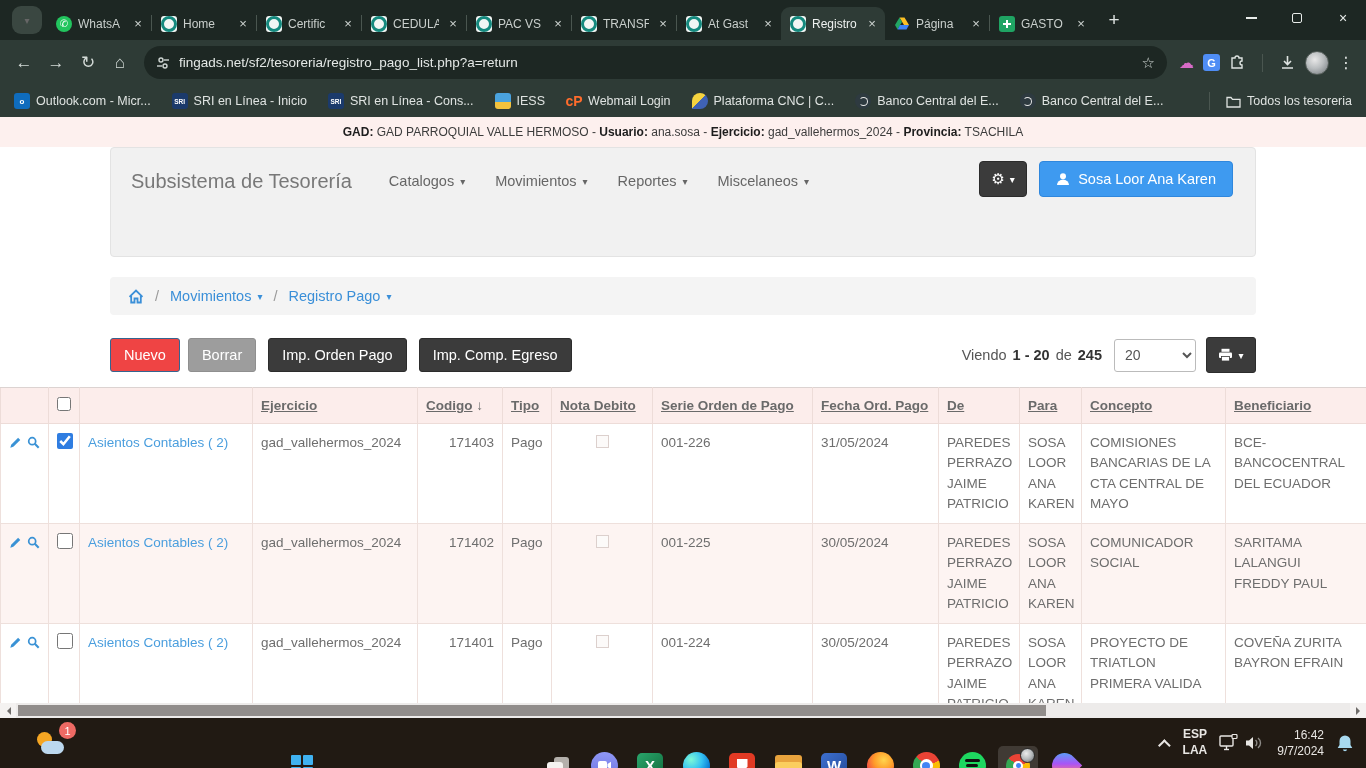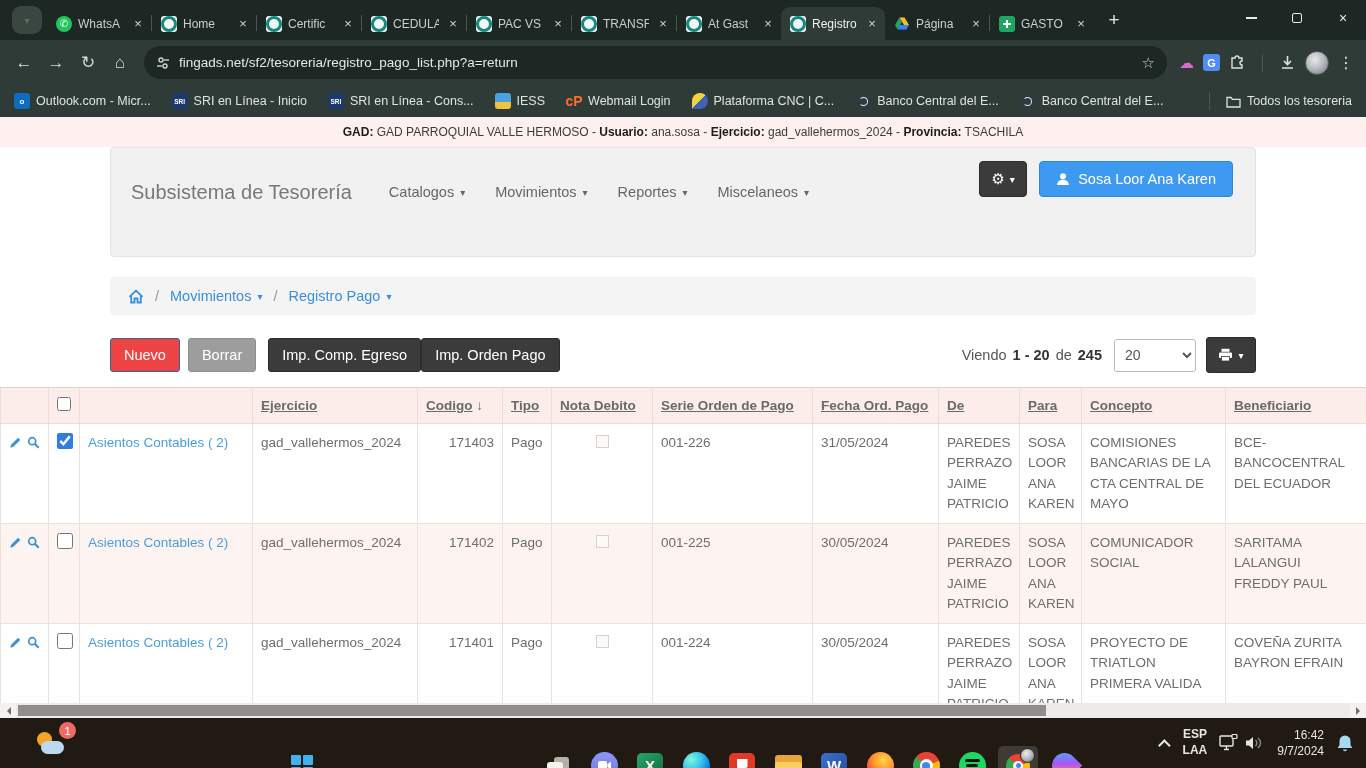--- a/index.html
+++ b/index.html
@@ -53,21 +53,21 @@
   .bm-bce::after { content:""; width:7px; height:7px; border-radius:50%; border:1.5px solid #e8e8e8; border-left-color:transparent; display:block; margin:auto; }
   .bm-right { margin-left:auto; display:flex; align-items:center; gap:9px; }
 
   
   .page { flex:1; position:relative; overflow:hidden; background:#fff; }
   .gad-bar { height:30px; background:#fdf0ee; display:flex; align-items:center; justify-content:center; font-size:12px; color:#3c3c3c; }
   .gad-bar b { color:#1d1d1d; }
   .gad-bar span { white-space:pre; }
 
   .container { width:1146px; margin:0 auto; }
-  .navbar { background:#f1f1f1; border:1px solid #e3e3e3; border-radius:4px; height:110px; position:relative; padding:15px 20px; }
+  .navbar { background:#f1f1f1; border:1px solid #e3e3e3; border-radius:4px; height:110px; position:relative; padding:4px 20px; }
   .nav-row1 { display:flex; align-items:center; height:58px; }
   .brand { font-size:20px; color:#787878; margin-right:22px; white-space:nowrap; }
   .menu-item { font-size:14.5px; color:#666; padding:0 15px; height:58px; display:flex; align-items:center; gap:6px; cursor:pointer; }
   .caret { font-size:10px; color:#666; }
   .account { position:absolute; top:13px; right:22px; display:flex; gap:12px; }
   .gear-btn { width:48px; height:36px; background:#3b3b3b; border:1px solid #2b2b2b; border-radius:4px; color:#fff; display:flex; align-items:center; justify-content:center; gap:5px; font-size:15px; }
   .gear-btn .caret { color:#fff; }
   .user-btn { height:36px; background:#3e9af0; border:1px solid #2f87dd; border-radius:4px; color:#fff; display:flex; align-items:center; justify-content:center; gap:8px; font-size:14.5px; padding:0 16px; }
   .searchbar { position:absolute; top:61px; right:22px; display:flex; }
   .search-input { width:210px; height:37px; border:1px solid #ccc; border-right:none; border-radius:4px 0 0 4px; padding:0 12px; font-size:14px; color:#555; font-family:inherit; }
@@ -375,22 +375,22 @@
       <span class="crumb-sep">/</span>
       <div class="crumb">
           <span>Registro Pago</span>
           <span class="caret">▾</span>
         </div>
     </div>
 
     <div class="actions-row">
       <button class="btn btn-blue mr8">Nuevo</button>
       <button class="btn btn-gray mr12">Borrar</button>
+      <button class="btn btn-dark mr12">Imp. Orden Pago</button>
       <button class="btn btn-dark">Imp. Comp. Egreso</button>
-      <button class="btn btn-dark mr12">Imp. Orden Pago</button>
       <div class="viewing">
         <span>Viendo</span>
         <b>1 - 20</b>
         <span>de</span>
         <b>245</b>
       </div>
       <select class="size-select">
         <option>20</option>
       </select>
       <div class="print-btn">

